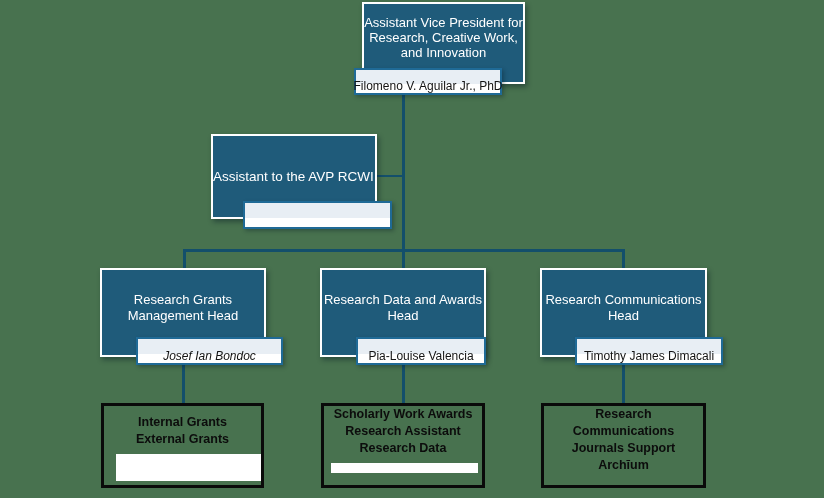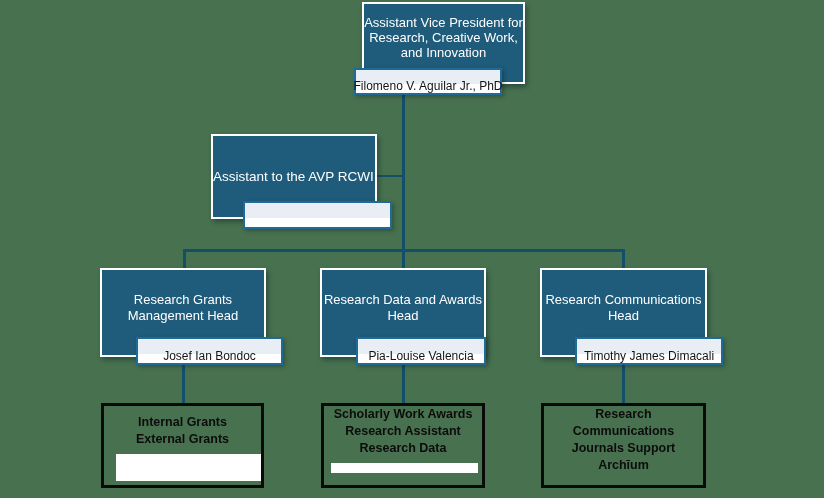--- a/index.html
+++ b/index.html
@@ -76,21 +76,21 @@
   </div>
   <div class="tealbox head-box" style="left:320px; top:268px; width:166px; height:89px;">
     <div class="tline">Research Data and Awards</div>
     <div class="tline">Head</div>
   </div>
   <div class="tealbox head-box" style="left:540px; top:268px; width:167px; height:89px;">
     <div class="tline">Research Communications</div>
     <div class="tline">Head</div>
   </div>
 
-  <div class="tag" style="left:136px; top:337px; width:147px; height:28px;">
+  <div class="tag" style="left:136px; top:337px; width:147px; height:28px;font-style:italic;">
     <span>Josef Ian Bondoc</span>
   </div>
   <div class="tag" style="left:356px; top:337px; width:130px; height:28px;">
     <span>Pia-Louise Valencia</span>
   </div>
   <div class="tag" style="left:575px; top:337px; width:148px; height:28px;">
     <span>Timothy James Dimacali</span>
   </div>
 
   <div class="unitbox unit-pad-2" style="left:101px; top:403px; width:163px; height:85px;">

